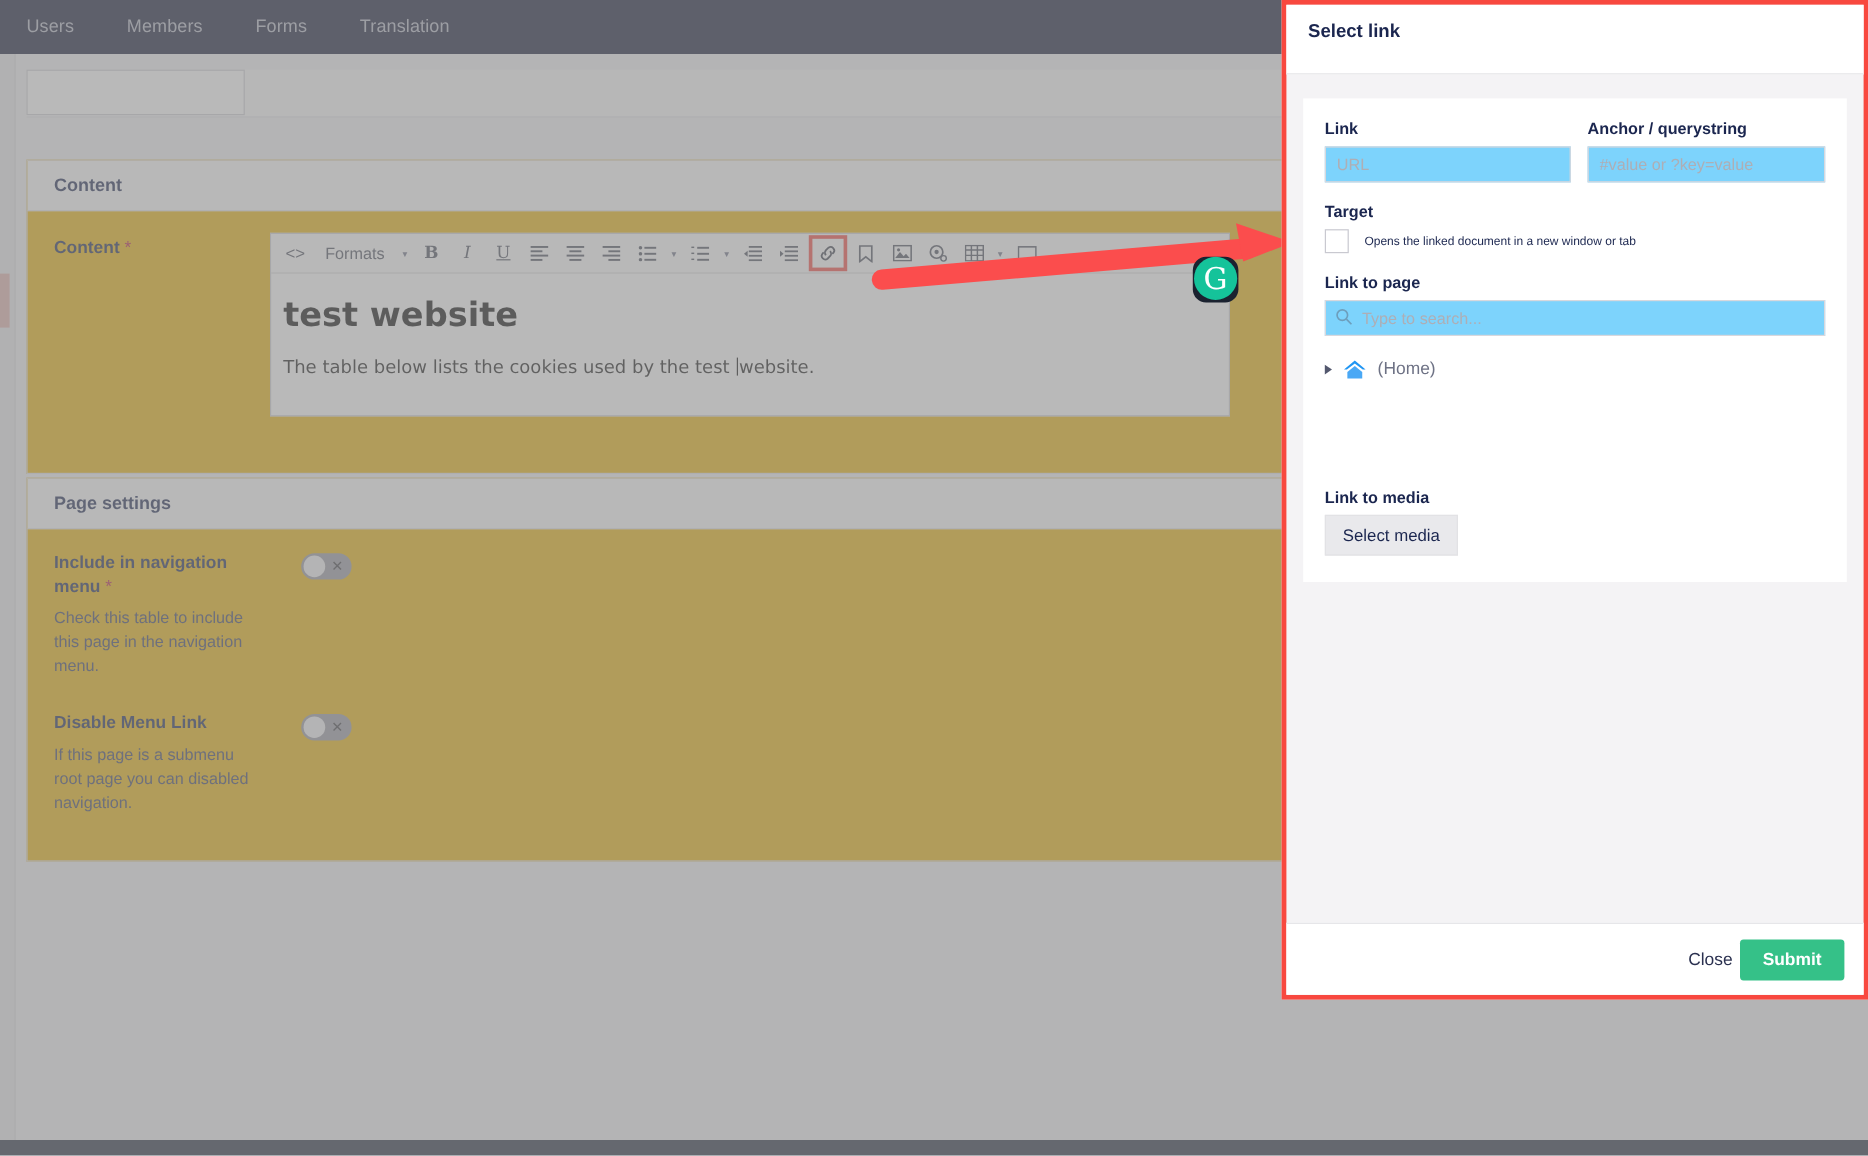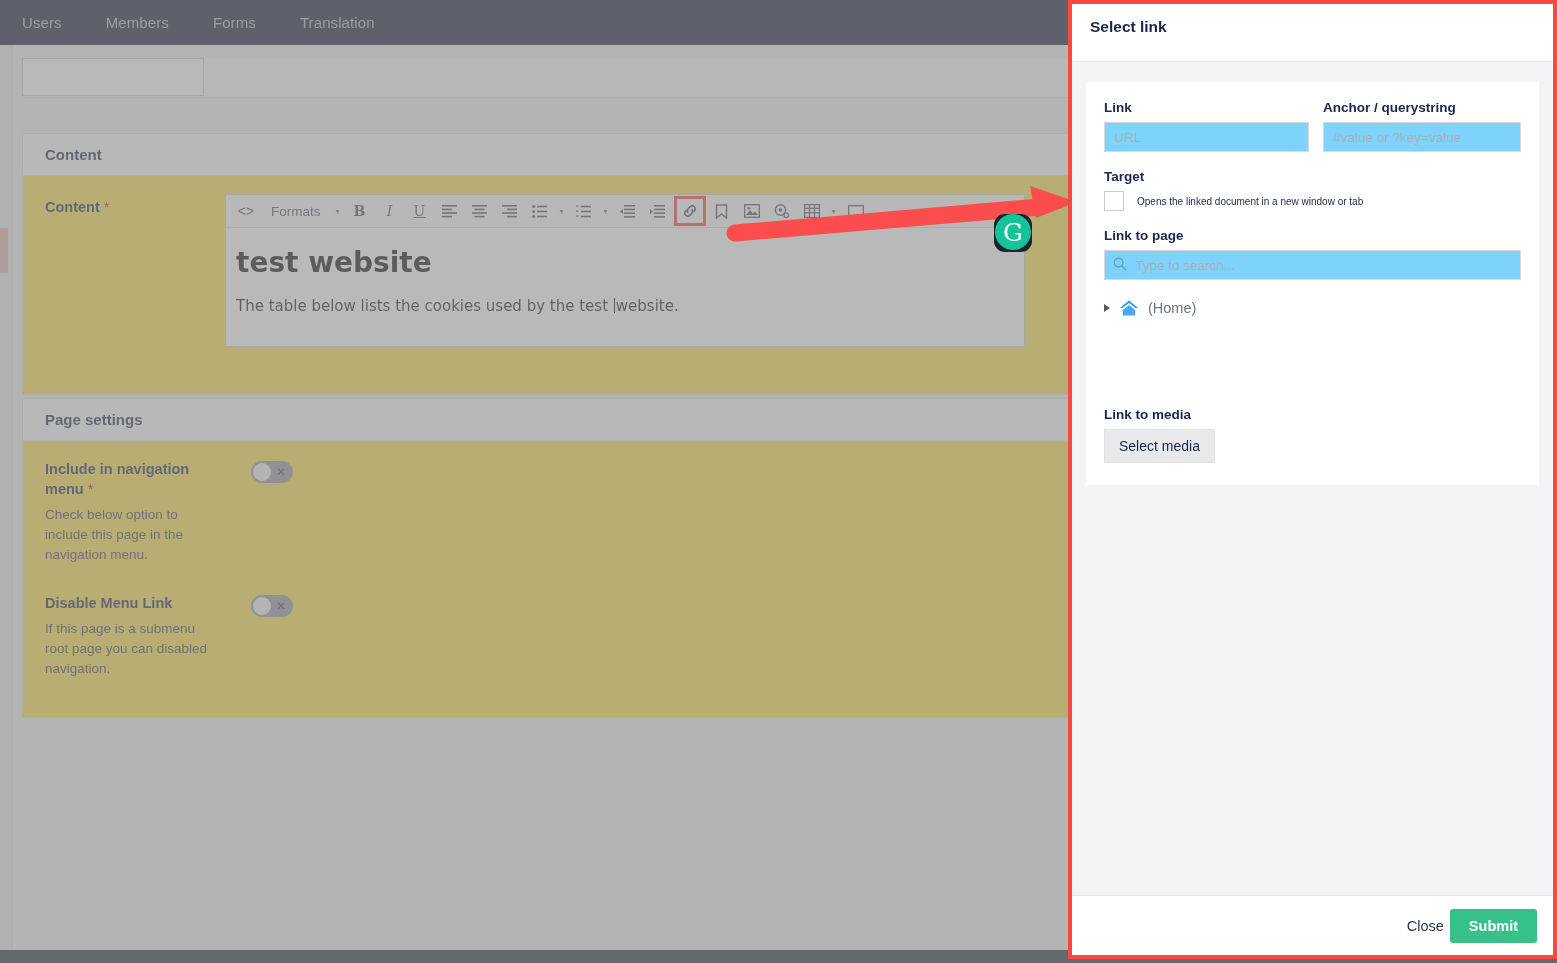--- a/index.html
+++ b/index.html
@@ -42,21 +42,21 @@
   .search-row {
     position: absolute; left: 22px; top: 58px; width: 1520px; height: 40px;
     background: #fafafa; border-bottom: 1px solid #e2e2e6;
   }
   .search-box {
     position: absolute; left: 0px; top: 0px; width: 182px; height: 38px;
     border: 1px solid #cfcfd4; background: #fff;
   }
 
   .card {
-    position: absolute; background: #fde047;
+    position: absolute; background: #eab308;
     border: 1px solid #e3e3e7;
   }
   .card-head {
     height: 42px; line-height: 42px; padding: 0 22px;
     font-size: 15px; font-weight: bold; color: #1b264f;
     border-bottom: 1px solid #e7e7ea; background: #fcfcfd;
   }
   .card-body { padding: 18px 22px; }
 
   .content-card { left: 22px; top: 133px; width: 1520px; height: 262px; }
@@ -146,21 +146,21 @@
   .gr-circle {
     position: absolute; left: 1px; top: 0px; width: 36px; height: 36px;
     border-radius: 50%; background: #15c39a;
     display: flex; align-items: center; justify-content: center;
     color: #ffffff; font-size: 25px; font-family: "DejaVu Serif", serif;
     line-height: 1;
   }
 
   
   .dialog {
-    position: absolute; left: 1068px; top: 0px; width: 489px; height: 959px;
+    position: absolute; left: 1068px; top: 0px; width: 489px; height: 833px;
     border: 4px solid #f8483f; background: #f4f3f5;
     display: flex; flex-direction: column;
   }
   .dlg-header {
     height: 58px; background: #ffffff; border-bottom: 1px solid #e6e6e9;
     display: flex; align-items: flex-start; padding: 14px 18px 0 18px;
   }
   .dlg-title { font-size: 15.5px; font-weight: bold; color: #1b264f; }
 
   .dlg-body { flex: 1; overflow: hidden; padding: 20px 14px; }
@@ -404,21 +404,21 @@
     <div class="card settings-card">
       <div class="card-head">Page settings</div>
       <div class="card-body">
 
         <div class="setting-row">
           <div class="setting-label">
             <div class="setting-title">
               <span>Include in navigation menu</span>
               <span class="req">*</span>
             </div>
-            <div class="setting-desc">Check below option to include this page in the navigation menu.</div>
+            <div class="setting-desc">Check this table to include this page in the navigation menu.</div>
           </div>
           <div class="toggle">
             <div class="knob"></div>
             <div class="mark">✕</div>
           </div>
         </div>
 
         <div class="setting-row">
           <div class="setting-label">
             <div class="setting-title">

